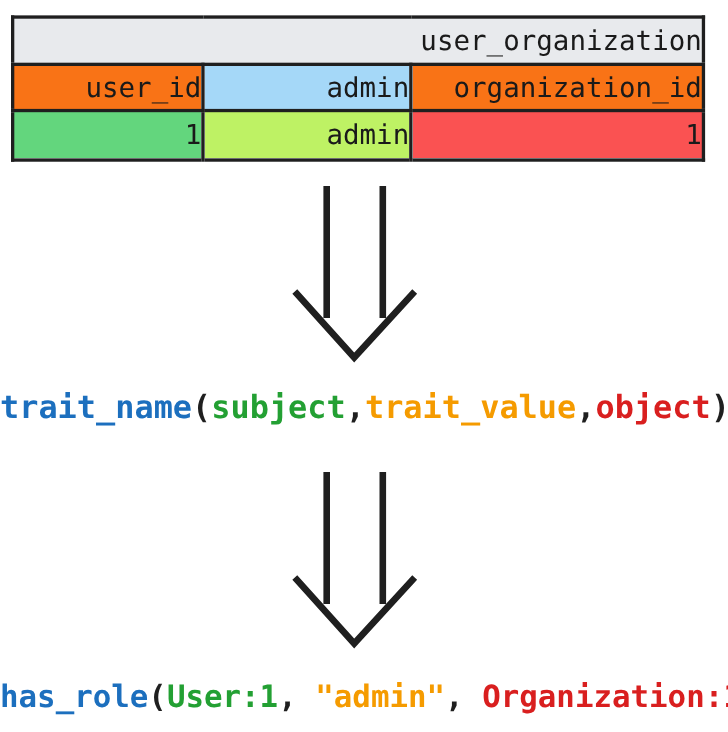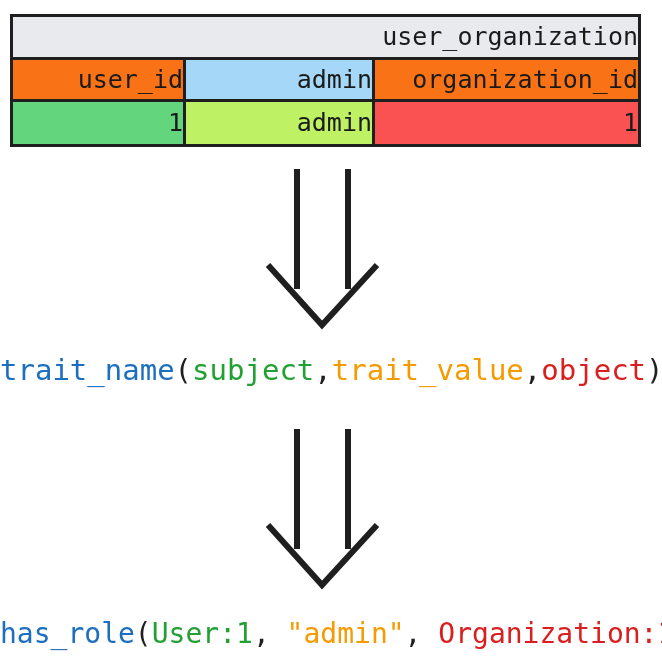--- a/index.html
+++ b/index.html
@@ -84,21 +84,21 @@
   #arrow-1 { top: 165px; height: 170px; }
   #arrow-2 { top: 425px; height: 170px; }
 
   
   .formula {
     position: absolute;
     left: 0;
     width: 662px;
     text-align: center;
     font-family: "DejaVu Sans Mono", "Liberation Mono", monospace;
-    font-weight: normal;
+    font-weight: bold;
     white-space: nowrap;
   }
   #formula-generic {
     top: 353px;
     font-size: 29px;
   }
   #formula-concrete {
     top: 617px;
     font-size: 28px;
   }

